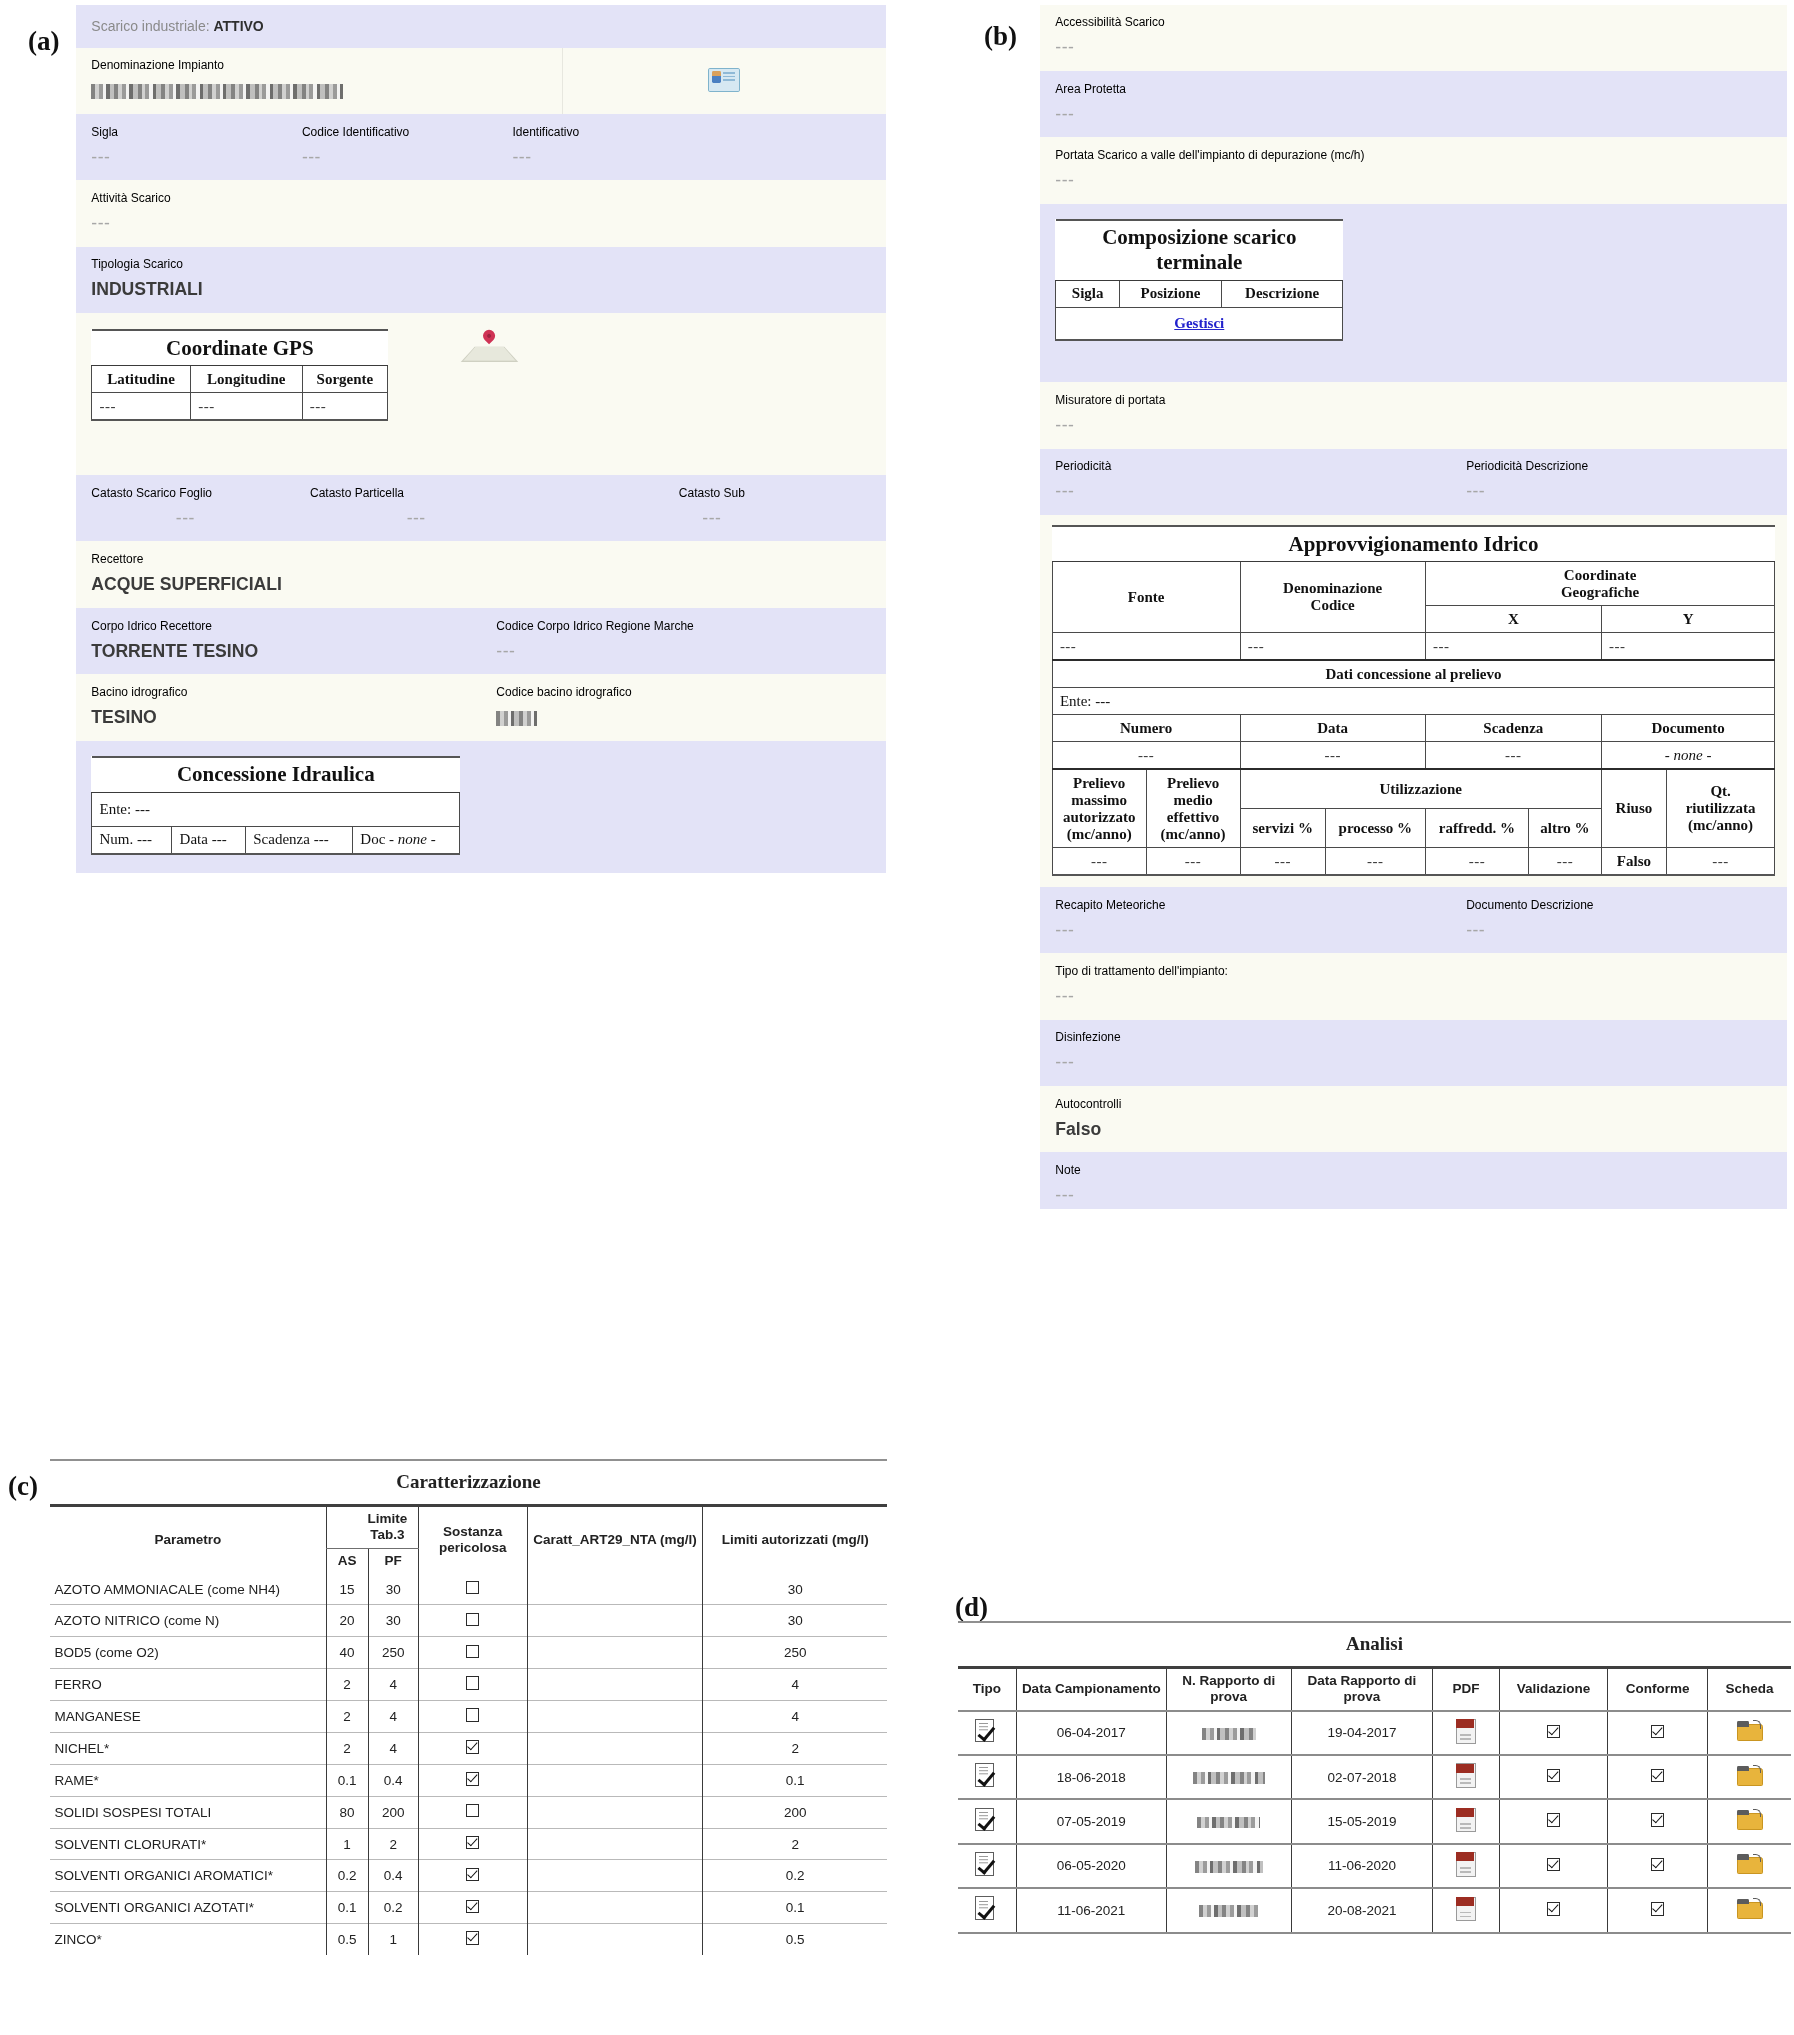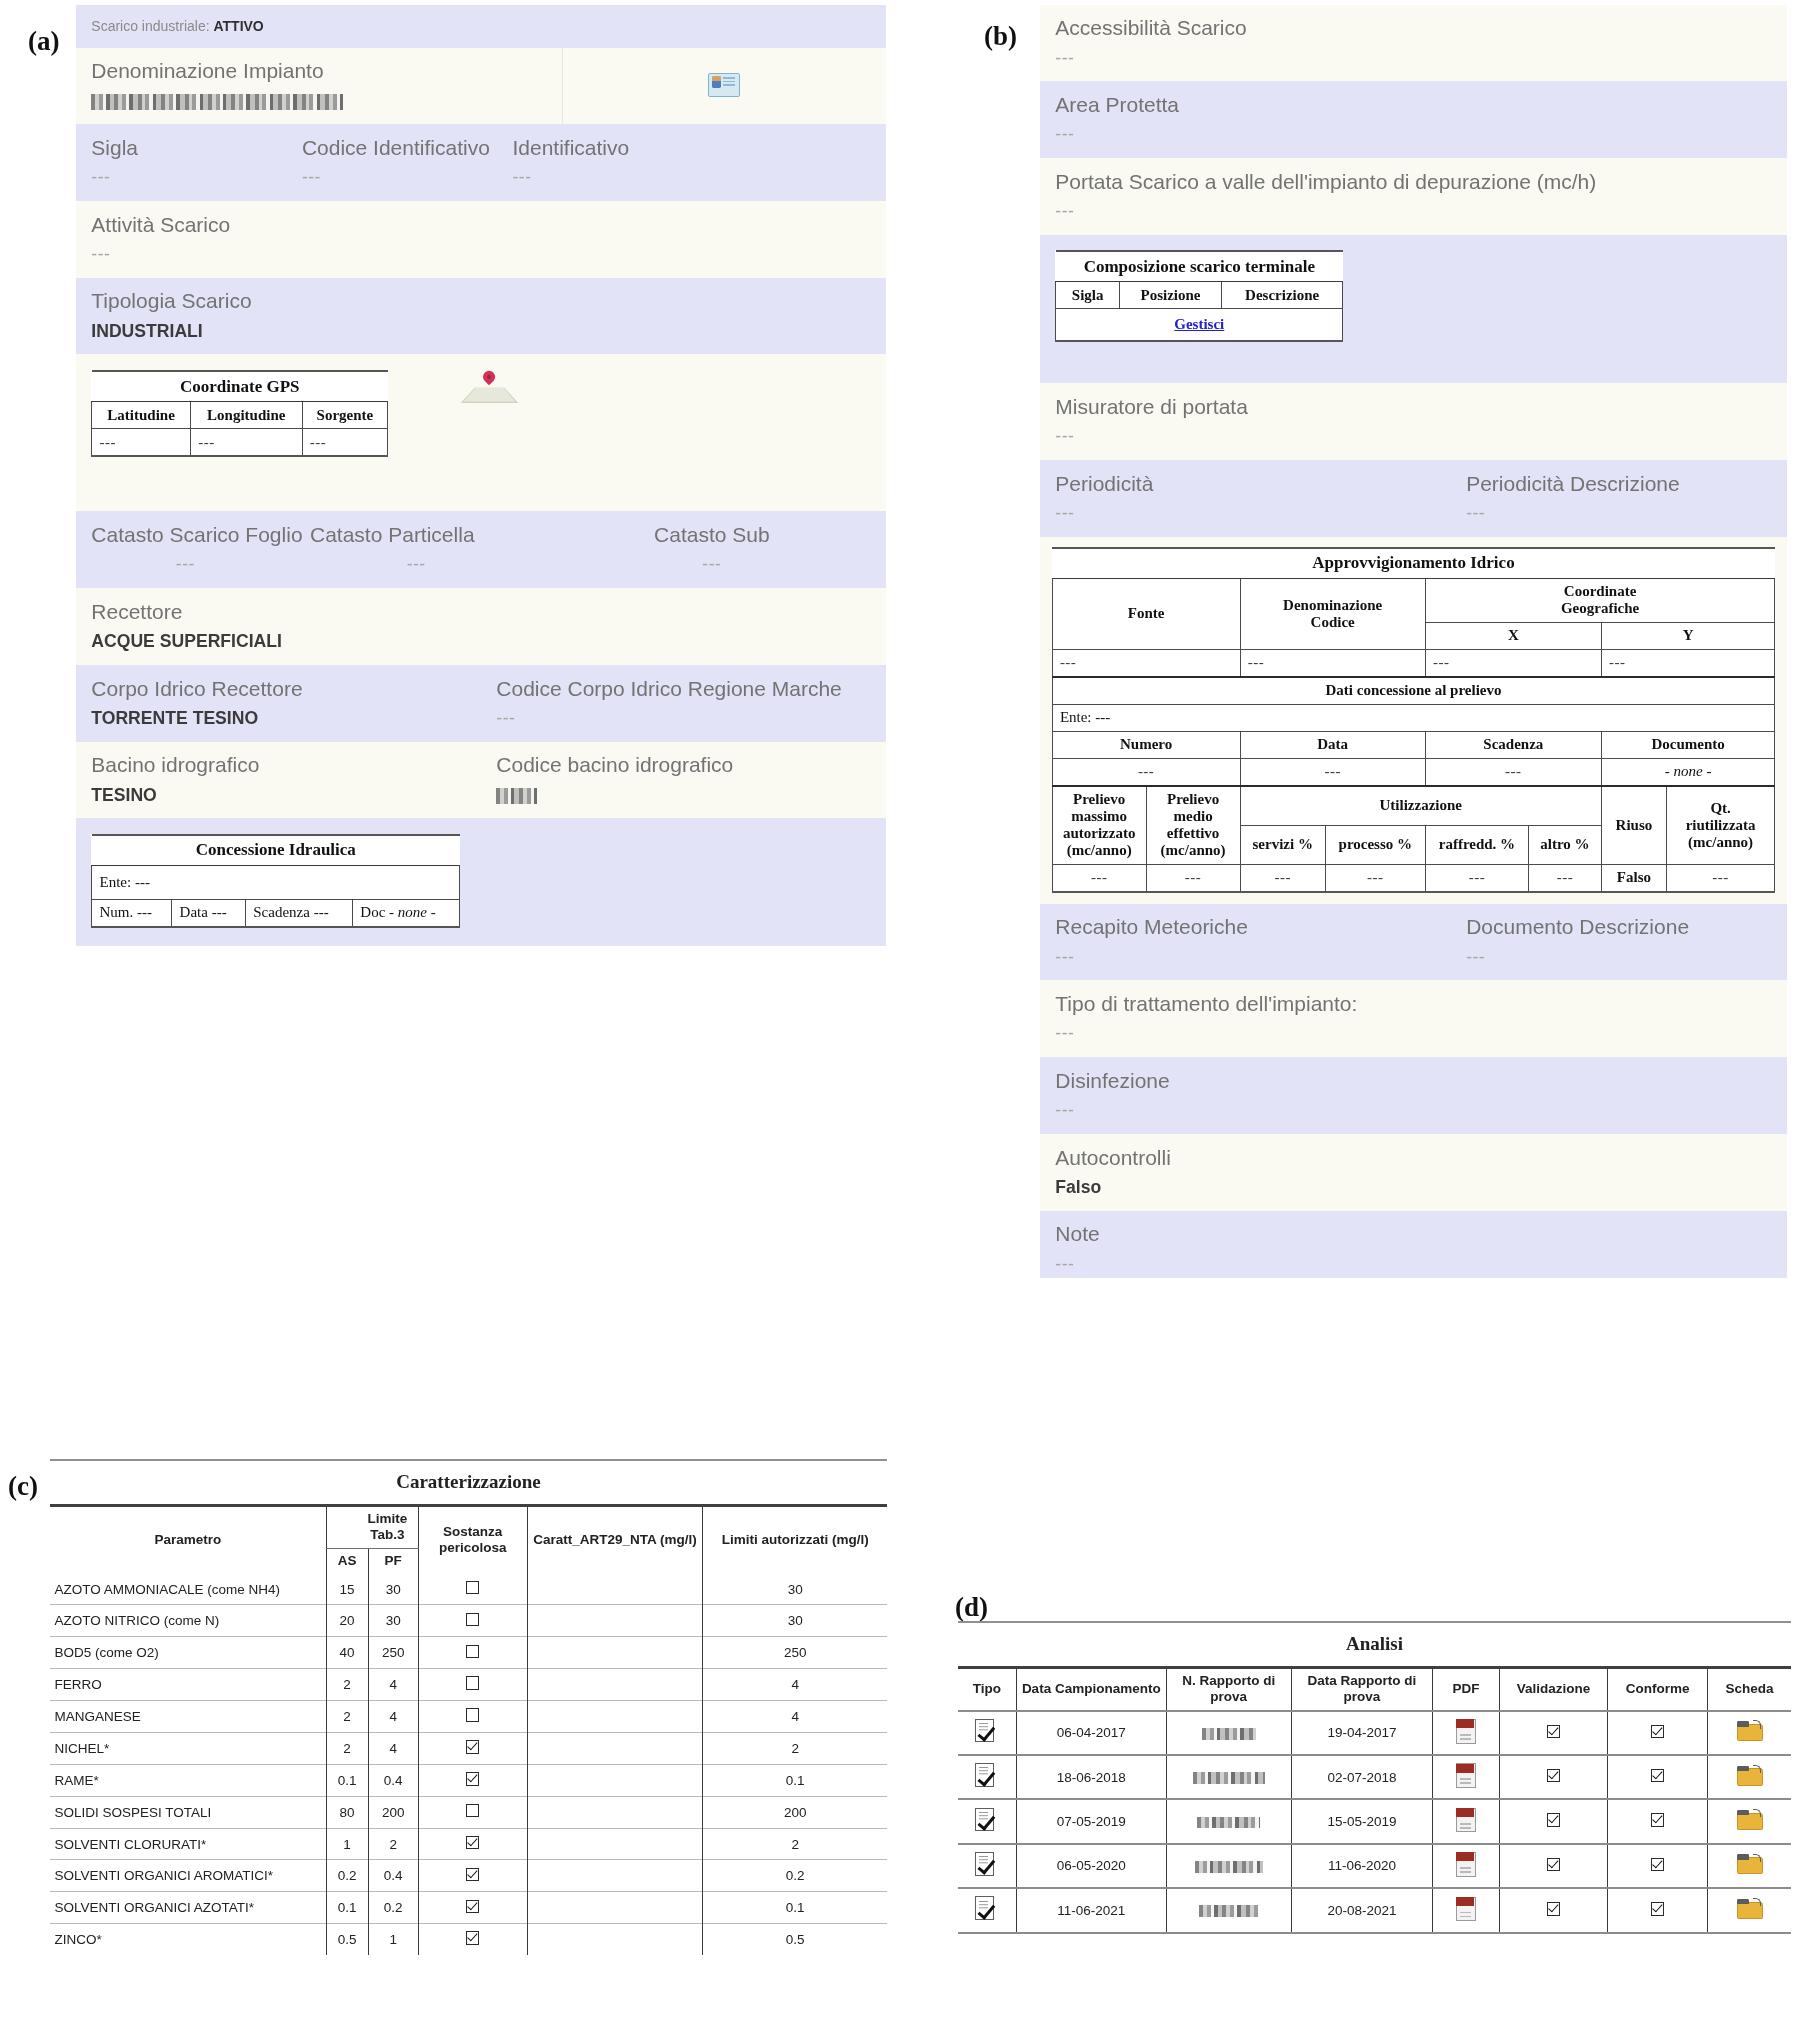--- a/index.html
+++ b/index.html
@@ -42,22 +42,22 @@
   .fcols {
     display: flex;
     width: 100%;
     box-sizing: border-box;
   }
   .fcell {
     box-sizing: border-box;
     padding: 11.7px 15.3px 13.5px 15.3px;
   }
   .flabel {
-    font-size: 21px;
-    color: #737373;
+    font-size: 12px;
+    color: #000000;
     font-weight: 400;
     line-height: 1.15;
     white-space: nowrap;
   }
   .fvalue {
     font-size: 17.6px;
     color: #3b3b3b;
     font-weight: bold;
     margin-top: 7.2px;
     line-height: 1.15;
@@ -107,21 +107,21 @@
   }
   .btable td, .btable th {
     border: 0.9px solid #4a4a4a;
     padding: 4.5px 7.2px;
     font-size: 15px;
     text-align: center;
     color: #111;
   }
   .btable .tcap {
     font-weight: bold;
-    font-size: 17px;
+    font-size: 21px;
     border-left: none;
     border-right: none;
     border-top: none;
     border-bottom: 1.8px solid #3a3a3a;
   }
   .btable th { font-weight: bold; }
   .btable .dash { color: #3a3a3a; letter-spacing: 0.5px; }
   .btable .lft { text-align: left; }
   .blue { color: #5b5bd6; }
   .lnk {

